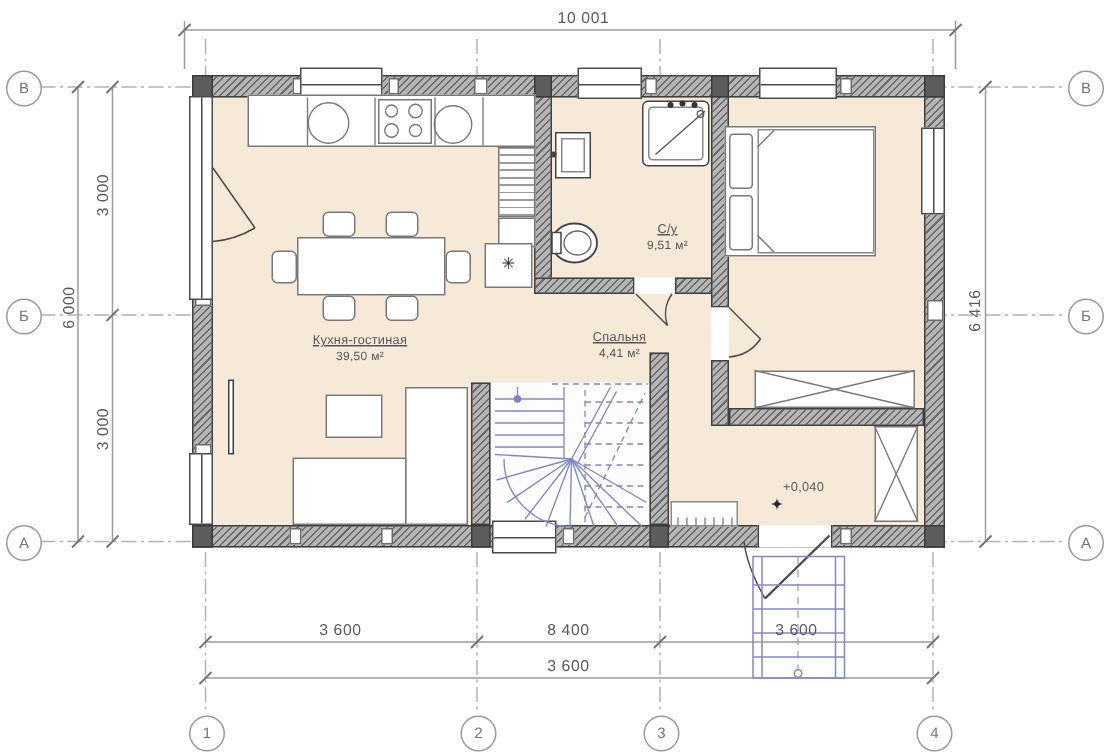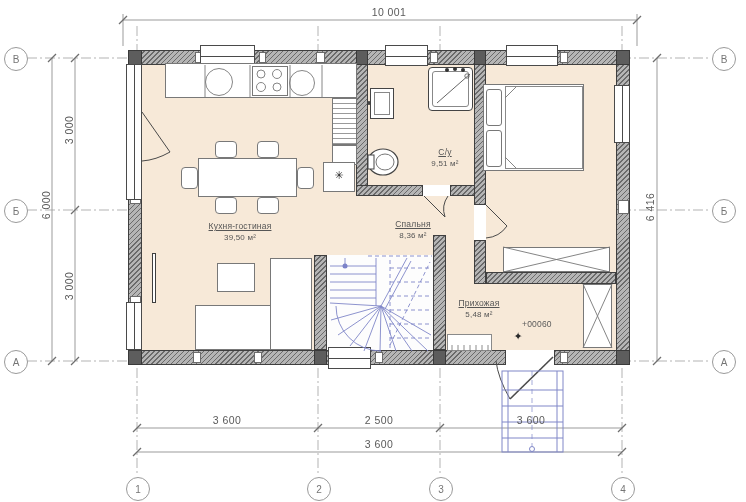--- a/index.html
+++ b/index.html
@@ -260,21 +260,21 @@
       <circle cx="532" cy="449" r="2.5"></circle>
     </g>
   </svg>
 
   <div class="dim" style="left:349px;top:6px;width:80px;">10 001</div>
   <div class="dim vert" style="left:51px;top:124px;width:36px;">3 000</div>
   <div class="dim vert" style="left:28px;top:199px;width:36px;">6 000</div>
   <div class="dim vert" style="left:51px;top:280px;width:36px;">3 000</div>
   <div class="dim vert" style="left:632px;top:201px;width:36px;">6 416</div>
   <div class="dim" style="left:197px;top:414px;width:60px;">3 600</div>
-  <div class="dim" style="left:349px;top:414px;width:60px;">2 500</div>
+  <div class="dim" style="left:349px;top:414px;width:60px;">8 400</div>
   <div class="dim" style="left:501px;top:414px;width:60px;">3 600</div>
   <div class="dim" style="left:349px;top:438px;width:60px;">3 600</div>
 
   <div class="axis-circle" style="left:4px;top:47px;">В</div>
   <div class="axis-circle" style="left:4px;top:199px;">Б</div>
   <div class="axis-circle" style="left:4px;top:350px;">А</div>
   <div class="axis-circle" style="left:712px;top:47px;">В</div>
   <div class="axis-circle" style="left:712px;top:199px;">Б</div>
   <div class="axis-circle" style="left:712px;top:350px;">А</div>
   <div class="axis-circle" style="left:126px;top:477px;">1</div>
@@ -285,23 +285,19 @@
   <div class="room-label" style="left:190px;top:221px;width:100px;text-align:center;">
     <div class="rname">Кухня-гостиная</div>
     <div class="rarea">39,50 м²</div>
   </div>
   <div class="room-label" style="left:415px;top:147px;width:60px;">
     <div class="rname">С/у</div>
     <div class="rarea">9,51 м²</div>
   </div>
   <div class="room-label" style="left:373px;top:219px;width:80px;">
     <div class="rname">Спальня</div>
-    <div class="rarea">8,36 м²</div>
+    <div class="rarea">4,41 м²</div>
   </div>
-  <div class="room-label" style="left:434px;top:298px;width:90px;">
-    <div class="rname">Прихожая</div>
-    <div class="rarea">5,48 м²</div>
-  </div>
 
   <div class="glyph" style="left:511px;top:330px;width:14px;font-size:11px;">✦</div>
-  <div class="dim" style="left:522px;top:319px;width:46px;font-size:8.5px;text-align:left;letter-spacing:.2px;">+00060</div>
+  <div class="dim" style="left:522px;top:319px;width:46px;font-size:8.5px;text-align:left;letter-spacing:.2px;">+0,040</div>
 
 </div>
 
 </body></html>

